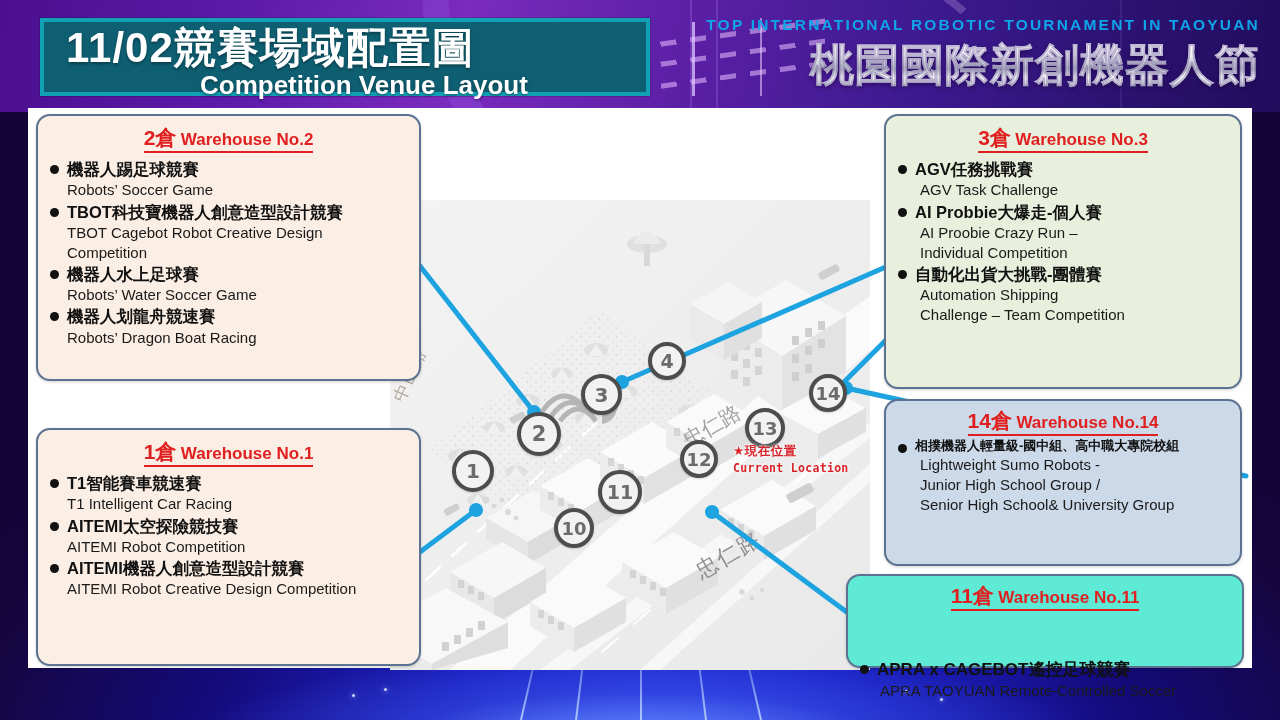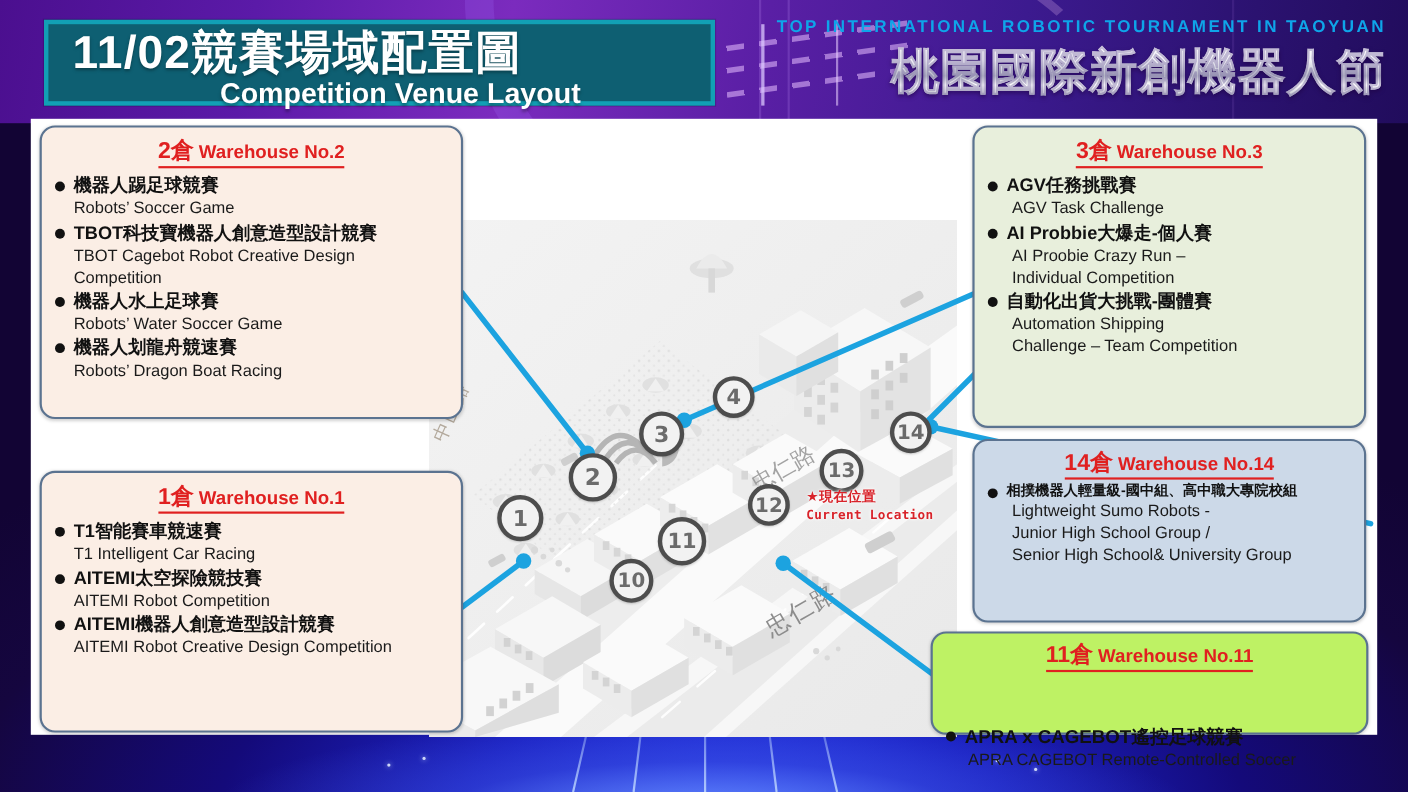--- a/index.html
+++ b/index.html
@@ -122,21 +122,21 @@
   }
   .bullet{flex:0 0 auto;width:9px;height:9px;border-radius:50%;background:#111;margin-top:6px;}
   .en-line{
     font-size:15px;color:#1a1a1a;line-height:1.35;margin-left:17px;font-weight:400;
   }
 
   #p2{left:36px;top:114px;width:385px;height:267px;background:#fbeee5;}
   #p1{left:36px;top:428px;width:385px;height:238px;background:#fbeee5;}
   #p3{left:884px;top:114px;width:358px;height:275px;background:#e8efdc;}
   #p14{left:884px;top:399px;width:358px;height:167px;background:#ccd9e8;}
-  #p11{left:846px;top:574px;width:398px;height:94px;background:#bef264;}
+  #p11{left:846px;top:574px;width:398px;height:94px;background:#5eead4;}
 
   #p2 .zh-line,#p1 .zh-line{font-size:16.5px;}
   #p3 .zh-line{font-size:16.5px;}
   #p14 .zh-line{font-size:13px;}
   #p11 .zh-line{font-size:17px;margin-top:48px;}
   #p11 .panel-head{margin:0 0 3px 0;}
   #p11 .en-line{margin-left:20px;}
   #p14 .panel-head{margin:0 0 2px 0;}
   #p14 .en-line{margin-left:22px;}
   #p3 .en-line{margin-left:22px;}
@@ -581,18 +581,18 @@
     <div class="panel-head">
       <span class="u"><span class="num">11倉</span>
       <span class="en">Warehouse No.11</span></span>
     </div>
     <ul class="items">
       <li class="item">
         <div class="zh-line">
             <span class="bullet"></span>
             <span>APRA x CAGEBOT遙控足球競賽</span>
           </div>
-        <div class="en-line">APRA CAGEBOT Remote-Controlled Soccer</div>
+        <div class="en-line">APRA TAOYUAN Remote-Controlled Soccer</div>
       </li>
     </ul>
   </div>
 
 </div>
 
 </body></html>

